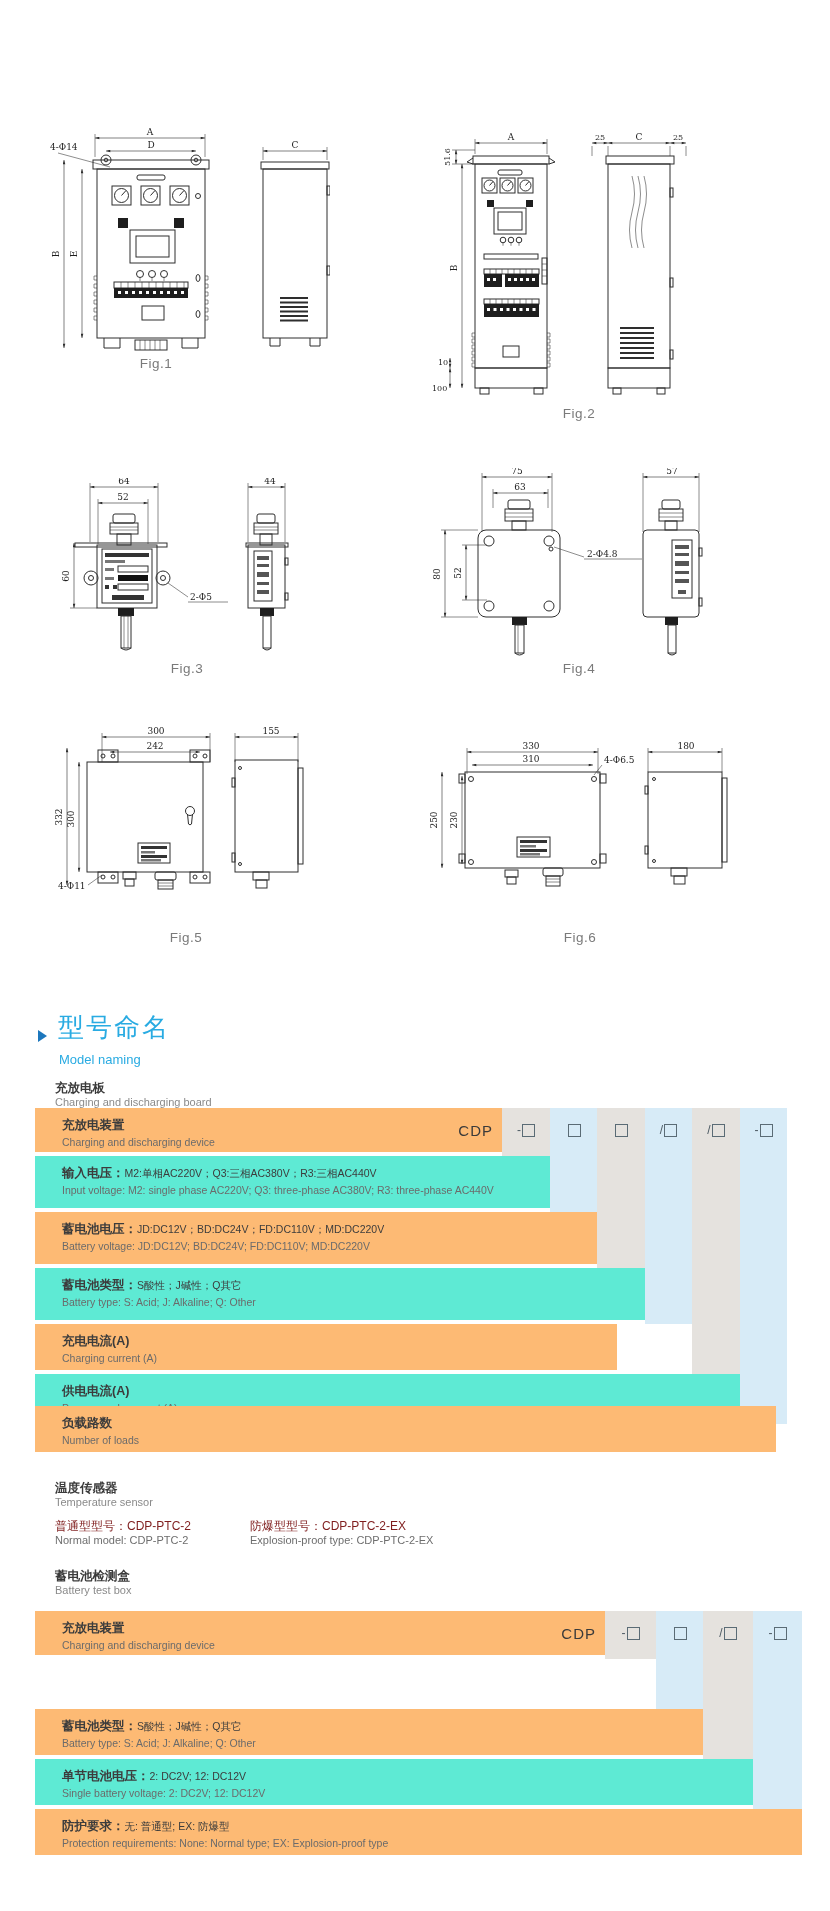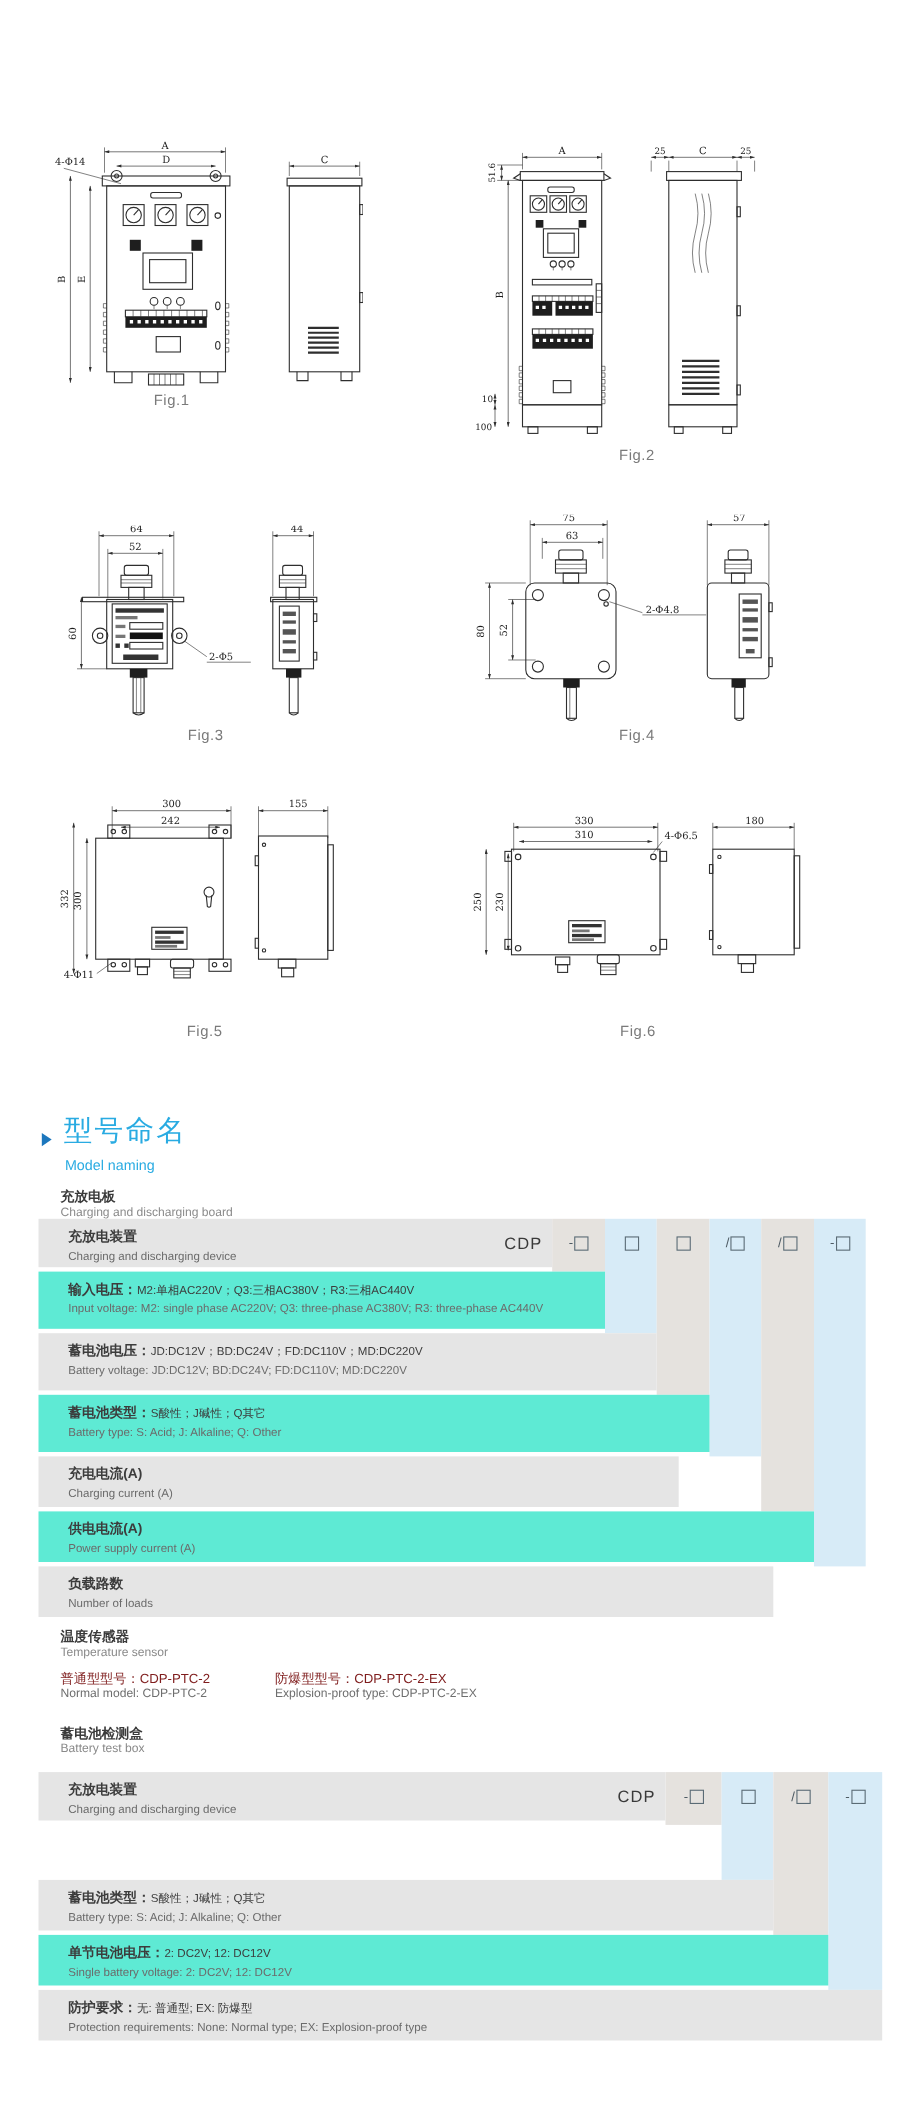--- a/index.html
+++ b/index.html
@@ -25,21 +25,21 @@
   .sec-sub{position:absolute;left:59px;top:1052px;font:13px "Liberation Sans",sans-serif;color:#29abe2}
   .blk-cn{position:absolute;left:55px;font:700 12.5px "Liberation Sans",sans-serif;color:#3a3a3a}
   .blk-en{position:absolute;left:55px;font:11px "Liberation Sans",sans-serif;color:#8a8a8a}
   .inline-cn{position:absolute;font:12px "Liberation Sans",sans-serif;color:#7f1d1d}
   .inline-en{position:absolute;font:11px "Liberation Sans",sans-serif;color:#6e6e6e}
   .mtable{position:absolute}
   .stripe{position:absolute;top:0}
   .s-blue{background:#d7ebf7}
   .s-gray{background:#e5e2de}
   .mrow{position:absolute;left:0;box-sizing:border-box;padding:7px 0 0 27px}
-  .row-blue{background:#e5e5e5}
+  .row-blue{background:#fdba74}
   .row-gray{background:#5eead4}
   .cnl{font:600 12.5px/1.2 "Liberation Sans",sans-serif;color:#3c3c3c}
   .cnd{font:10.5px/1.2 "Liberation Sans",sans-serif;color:#3c3c3c}
   .en{font:10.5px/1.25 "Liberation Sans",sans-serif;color:#6b6b6b;margin-top:3px}
   .cdp{position:absolute;top:0;right:9px;height:44px;display:flex;align-items:center;
        font:15px "Liberation Sans",sans-serif;color:#3a3a3a;letter-spacing:1px}
   .cbox{position:absolute;top:0;height:44px;display:flex;align-items:center;justify-content:center;
         font:12px "Liberation Sans",sans-serif;color:#4d5a63}
   .cbox .sq{display:inline-block;width:11px;height:11px;border:1.2px solid #5a6b75;margin-left:1px}
 </style>
@@ -474,21 +474,21 @@
       <div class="en">Battery type: S: Acid; J: Alkaline; Q: Other</div>
     </div>
     <div class="mrow row-blue" style="top:216px;height:46px;width:582px">
       <div><span class="cnl">充电电流(A)</span></div>
       <div class="en">Charging current (A)</div>
     </div>
     <div class="mrow row-gray" style="top:266px;height:46px;width:705px">
       <div><span class="cnl">供电电流(A)</span></div>
       <div class="en">Power supply current (A)</div>
     </div>
-    <div class="mrow row-blue" style="top:316px;height:46px;width:668px">
+    <div class="mrow row-blue" style="top:298px;height:46px;width:741px">
       <div><span class="cnl">负载路数</span></div>
       <div class="en">Number of loads</div>
     </div>
 
     <div class="cbox" style="left:467px;width:48px">
         <span>-</span>
         <span class="sq"></span>
       </div>
     <div class="cbox" style="left:515px;width:47px">
         <span></span>

